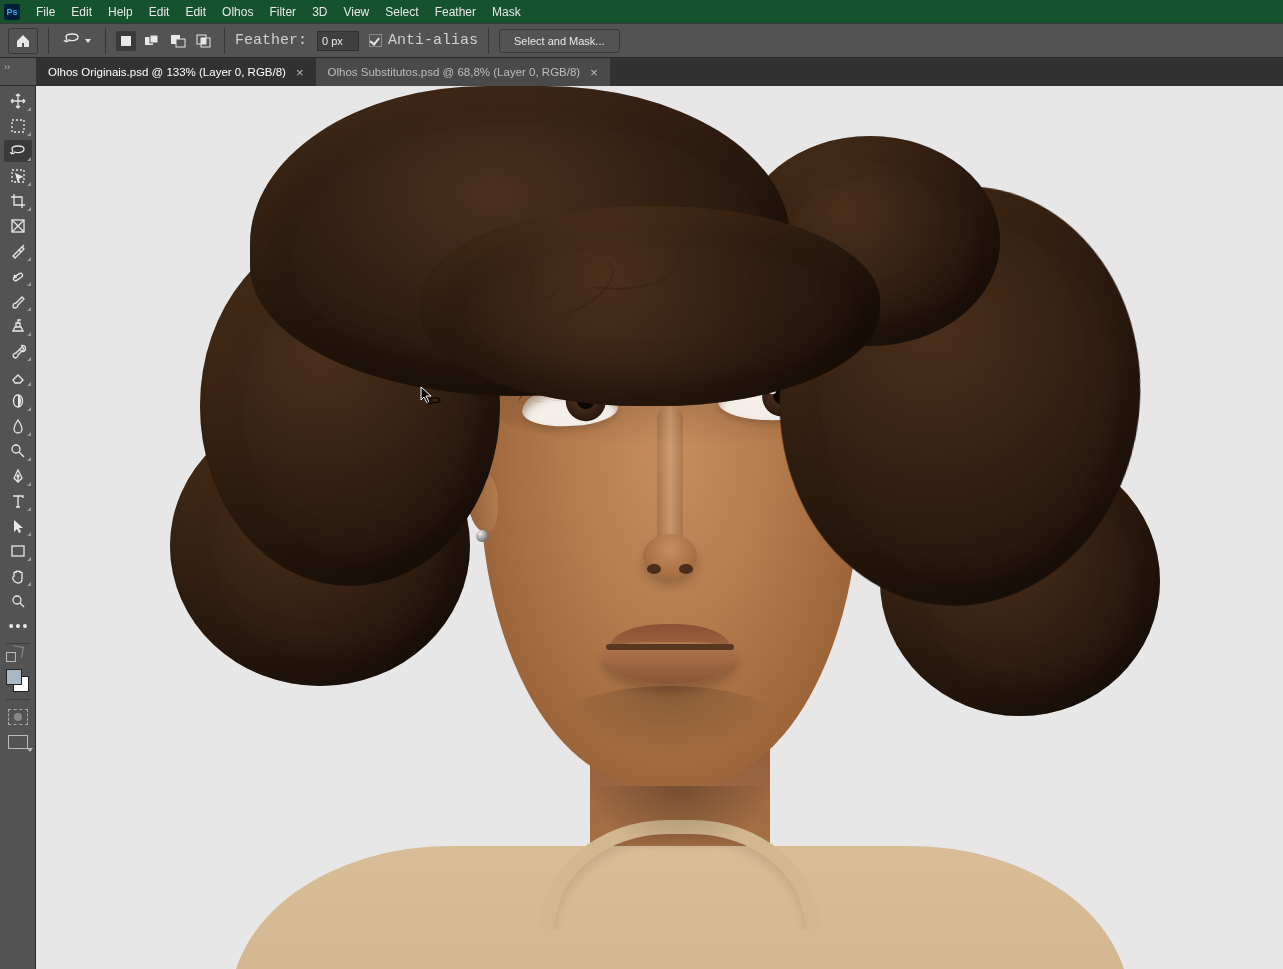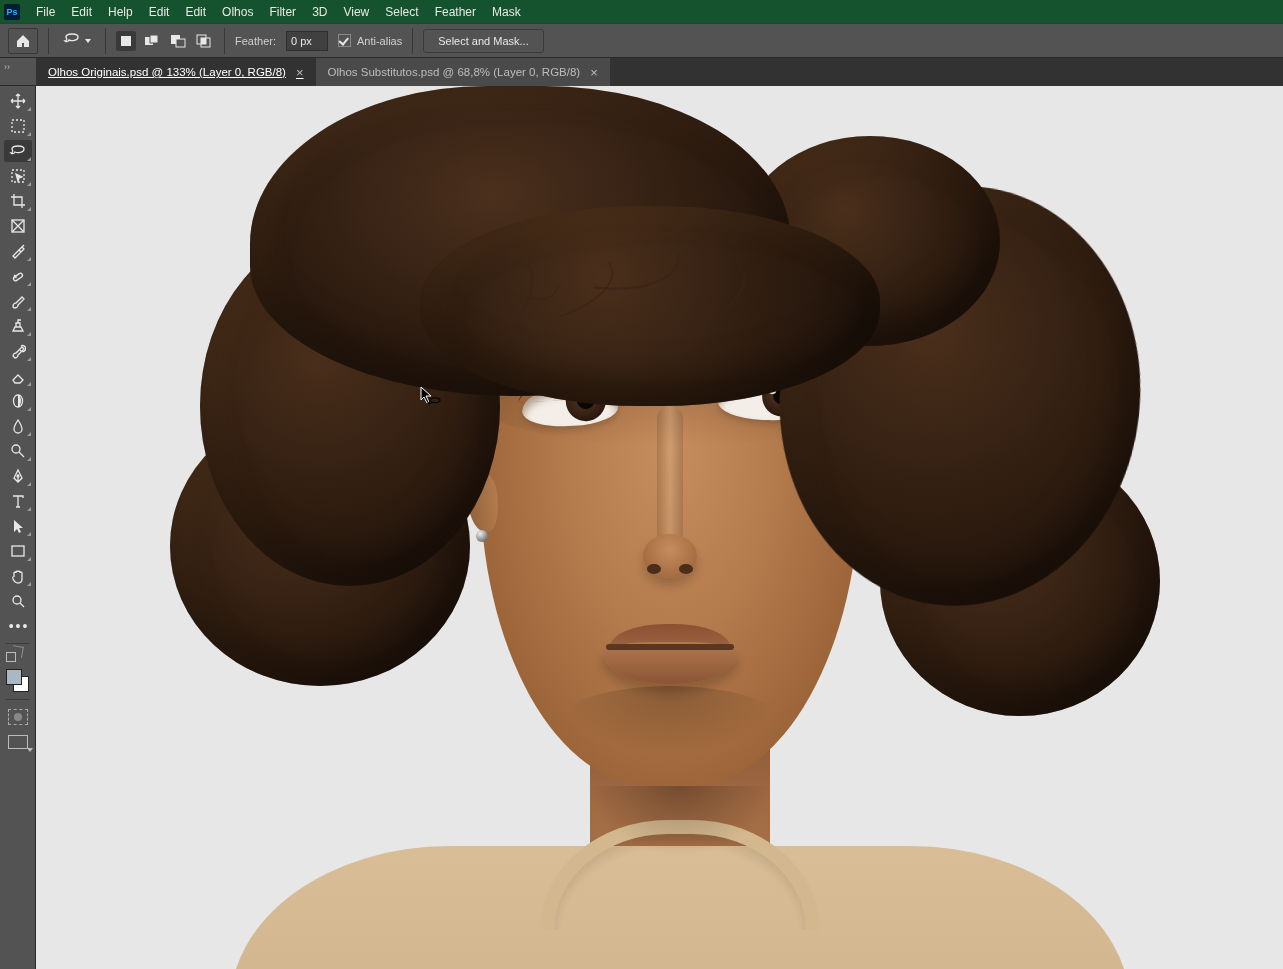--- a/index.html
+++ b/index.html
@@ -14,33 +14,33 @@
   .optionsbar { height: 35px; background: #535353; border-top: 1px solid #383838; border-bottom: 1px solid #2a2a2a; display:flex; align-items:center; padding: 0 8px; gap: 10px; }
   .home-btn { width: 30px; height: 26px; background: #535353; border:1px solid #383838; border-radius:2px; display:flex; align-items:center; justify-content:center; }
   .home-btn svg { fill:#e8e8e8; }
   .v-sep { width:1px; height:26px; background:#383838; }
   .tool-preset { display:flex; align-items:center; gap:4px; padding:0 4px;}
   .lasso-icon svg { stroke:#e8e8e8; fill:none; stroke-width:1.4; }
   .caret { width:0; height:0; border-left:3px solid transparent; border-right:3px solid transparent; border-top:4px solid #e8e8e8; }
   .sel-mode { display:flex; gap:6px; align-items:center; }
   .sel-mode .mode { width:20px; height:20px; display:flex; align-items:center; justify-content:center; border-radius:2px; }
   .sel-mode .mode.active { background:#3a3a3a; }
-  .opt-label { color:#d0d0d0; font-size:11px; }
+  .opt-label { color:#d0d0d0; font-size:15px;font-family:Liberation Mono, monospace; }
   .feather-input { width:42px; height:20px; background:#404040; border:1px solid #2e2e2e; color:#e8e8e8; font-size:11px; padding:0 4px; text-align:left; }
   .checkbox { display:flex; align-items:center; gap:6px; }
   .checkbox .box { width:13px; height:13px; border:1px solid #888; background:#535353; display:flex; align-items:center; justify-content:center; }
   .checkbox .box.checked::after { content:""; width:7px; height:4px; border-left:2px solid #e8e8e8; border-bottom:2px solid #e8e8e8; transform: rotate(-50deg) translate(0px,-1px); }
   .btn { height:24px; padding:0 14px; background:#535353; border:1px solid #3a3a3a; border-radius:3px; color:#e8e8e8; font-size:11px; display:flex; align-items:center; }
 
   
   .tabrow { height: 28px; background: #323232; display:flex; align-items:flex-end; }
   .tabrow .left-nub { width:36px; height:28px; background:#535353; border-bottom:1px solid #2a2a2a;}
   .tabrow .nub-inner { width:16px; height:10px; margin:4px 0 0 4px; color:#bdbdbd; font-size:9px;}
   .doc-tab { height:28px; padding: 0 12px; display:flex; align-items:center; gap:10px; font-size:11.5px; cursor:default; }
-  .doc-tab.active { background:#323232; color:#fff;text-decoration:underline; }
+  .doc-tab.active { background:#323232; color:#fff; }
   .doc-tab.inactive { background:#4a4a4a; color:#bdbdbd; }
   .doc-tab .x { color:#bdbdbd; font-size:13px; line-height:1; }
 
   
   .workspace { position:absolute; top: 86px; left:0; right:0; bottom:0; display:flex; }
   .toolbox { width:36px; background:#535353; display:flex; flex-direction:column; align-items:center; padding-top:4px; gap:3px; border-right:1px solid #2a2a2a;}
   .tool { width:28px; height:22px; display:flex; align-items:center; justify-content:center; position:relative; border-radius:2px;}
   .tool.selected { background:#3a3a3a; }
   .tool svg { stroke:#e8e8e8; fill:none; stroke-width:1.3; }
   .tool .corner { position:absolute; bottom:1px; right:1px; width:0; height:0; border-left:4px solid transparent; border-bottom:4px solid #9c9c9c; }

